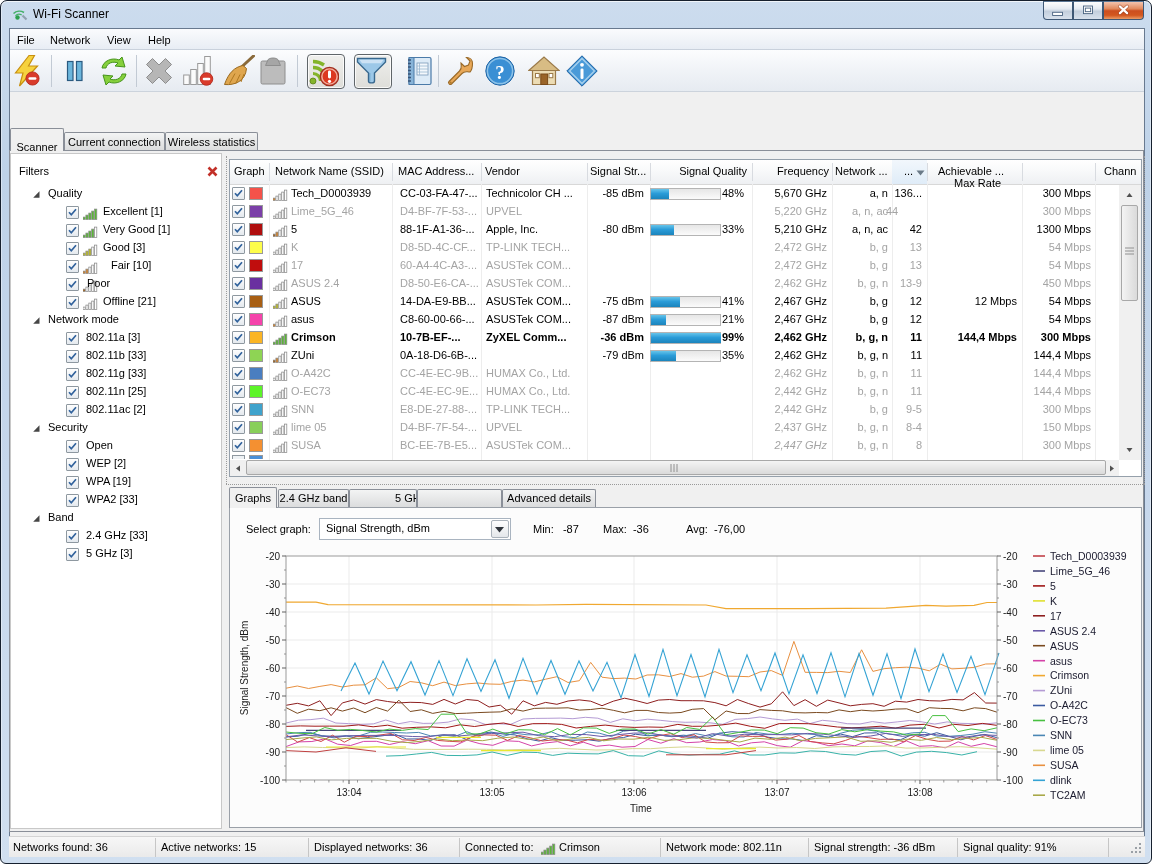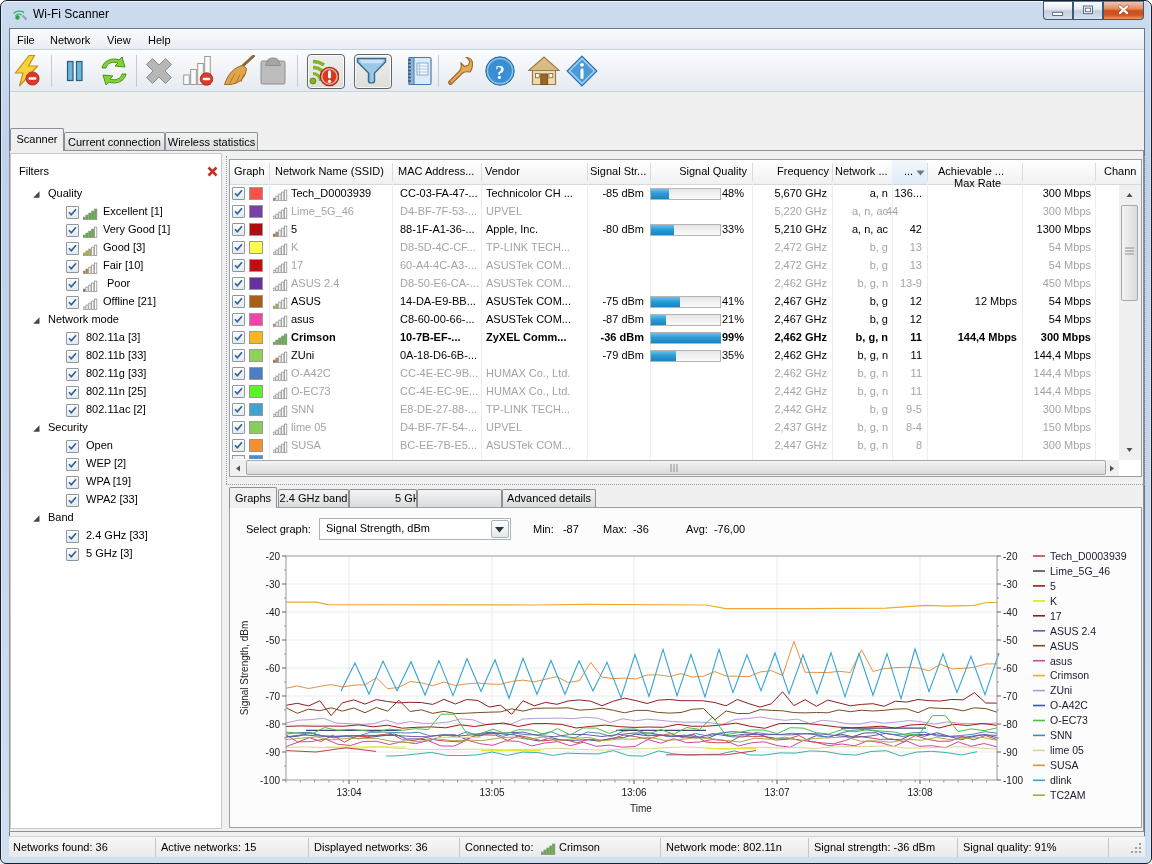--- a/index.html
+++ b/index.html
@@ -154,21 +154,21 @@
       </svg>
       <svg class="tico" style="left:556px;top:5px" width="32" height="32" viewBox="0 0 32 32">
         <path d="M16 0.8 L31.2 16 L16 31.2 L0.8 16 Z" fill="#4a9ad8" stroke="#1e62a2" stroke-width="1"></path>
 <path d="M16 3.6 L28.4 16 L16 28.4 L3.6 16 Z" fill="none" stroke="#a8d0ec" stroke-width="1.4"></path>
 <rect x="14.5" y="13.5" width="3" height="10.5" rx="1.3" fill="#fff"></rect>
         <circle cx="16" cy="9.8" r="1.9" fill="#fff"></circle>
       </svg>
     </div>
 
 <div class="tab act" style="left:9px;top:127px;width:54px;height:23px;">
-      <div style="margin-top:4px">Scanner</div>
+      <div style="margin-top:12px">Scanner</div>
     </div>
 <div class="tab" style="left:63px;top:131px;width:101px;height:19px;">
       <div style="margin-top:3px">Current connection</div>
     </div>
 <div class="tab" style="left:164px;top:131px;width:93px;height:19px;">
       <div style="margin-top:3px">Wireless statistics</div>
     </div>
 <div id="page"></div>
 
 <div id="fpanel">
@@ -220,33 +220,33 @@
       <svg style="position:absolute;left:55px;top:106px" width="13" height="13" viewBox="0 0 13 13">
         <path d="M3 6.2 L5.3 8.8 L10 3.2" stroke="#31629c" stroke-width="1.7" fill="none"></path>
       </svg>
       <svg style="position:absolute;left:72px;top:108px" width="15" height="12" viewBox="0 0 15 12">
         <rect x="0.0" y="9.1" width="2.2" height="2.4" fill="#d88428" stroke="#8a8a8a" stroke-width="0.75"></rect>
         <rect x="2.9" y="7.1" width="2.2" height="4.4" fill="#d88428" stroke="#8a8a8a" stroke-width="0.75"></rect>
         <rect x="5.8" y="5.1" width="2.2" height="6.4" fill="#ffffff" stroke="#8a8a8a" stroke-width="0.75"></rect>
         <rect x="8.7" y="3.1" width="2.2" height="8.4" fill="#ffffff" stroke="#8a8a8a" stroke-width="0.75"></rect>
         <rect x="11.6" y="1.1" width="2.2" height="10.4" fill="#ffffff" stroke="#8a8a8a" stroke-width="0.75"></rect>
       </svg>
-      <div class="abs" style="left:92px;top:105px;">Fair [10]</div>
+      <div class="abs" style="left:100px;top:105px;">Fair [10]</div>
       <div style="position:absolute;left:55px;top:124px;width:13px;height:13px;border:1px solid #8e98a0;background:linear-gradient(180deg,#fefefe,#e4e9ee);border-radius:1px;"></div>
       <svg style="position:absolute;left:55px;top:124px" width="13" height="13" viewBox="0 0 13 13">
         <path d="M3 6.2 L5.3 8.8 L10 3.2" stroke="#31629c" stroke-width="1.7" fill="none"></path>
       </svg>
       <svg style="position:absolute;left:72px;top:126px" width="15" height="12" viewBox="0 0 15 12">
         <rect x="0.0" y="9.1" width="2.2" height="2.4" fill="#a06018" stroke="#8a8a8a" stroke-width="0.75"></rect>
         <rect x="2.9" y="7.1" width="2.2" height="4.4" fill="#ffffff" stroke="#8a8a8a" stroke-width="0.75"></rect>
         <rect x="5.8" y="5.1" width="2.2" height="6.4" fill="#ffffff" stroke="#8a8a8a" stroke-width="0.75"></rect>
         <rect x="8.7" y="3.1" width="2.2" height="8.4" fill="#ffffff" stroke="#8a8a8a" stroke-width="0.75"></rect>
         <rect x="11.6" y="1.1" width="2.2" height="10.4" fill="#ffffff" stroke="#8a8a8a" stroke-width="0.75"></rect>
       </svg>
-      <div class="abs" style="left:96px;top:123px;text-align:center;">Poor</div>
+      <div class="abs" style="left:76px;top:123px;text-align:center;">Poor</div>
       <div style="position:absolute;left:55px;top:142px;width:13px;height:13px;border:1px solid #8e98a0;background:linear-gradient(180deg,#fefefe,#e4e9ee);border-radius:1px;"></div>
       <svg style="position:absolute;left:55px;top:142px" width="13" height="13" viewBox="0 0 13 13">
         <path d="M3 6.2 L5.3 8.8 L10 3.2" stroke="#31629c" stroke-width="1.7" fill="none"></path>
       </svg>
       <svg style="position:absolute;left:72px;top:144px" width="15" height="12" viewBox="0 0 15 12">
         <rect x="0.0" y="9.1" width="2.2" height="2.4" fill="#ffffff" stroke="#8a8a8a" stroke-width="0.75"></rect>
         <rect x="2.9" y="7.1" width="2.2" height="4.4" fill="#ffffff" stroke="#8a8a8a" stroke-width="0.75"></rect>
         <rect x="5.8" y="5.1" width="2.2" height="6.4" fill="#ffffff" stroke="#8a8a8a" stroke-width="0.75"></rect>
         <rect x="8.7" y="3.1" width="2.2" height="8.4" fill="#ffffff" stroke="#8a8a8a" stroke-width="0.75"></rect>
         <rect x="11.6" y="1.1" width="2.2" height="10.4" fill="#ffffff" stroke="#8a8a8a" stroke-width="0.75"></rect>
@@ -695,21 +695,21 @@
         <svg style="position:absolute;left:43px;top:4px" width="15" height="12" viewBox="0 0 15 12">
           <rect x="0.0" y="9.1" width="2.2" height="2.4" fill="#ffffff" stroke="#8a8a8a" stroke-width="0.75"></rect>
           <rect x="2.9" y="7.1" width="2.2" height="4.4" fill="#ffffff" stroke="#8a8a8a" stroke-width="0.75"></rect>
           <rect x="5.8" y="5.1" width="2.2" height="6.4" fill="#ffffff" stroke="#8a8a8a" stroke-width="0.75"></rect>
           <rect x="8.7" y="3.1" width="2.2" height="8.4" fill="#ffffff" stroke="#8a8a8a" stroke-width="0.75"></rect>
           <rect x="11.6" y="1.1" width="2.2" height="10.4" fill="#ffffff" stroke="#8a8a8a" stroke-width="0.75"></rect>
         </svg>
         <div class="c" style="left:61px;">SUSA</div>
         <div class="c" style="left:170px;">BC-EE-7B-E5...</div>
         <div class="c" style="left:256px;">ASUSTek COM...</div>
-        <div class="c" style="left:517px;width:80px;text-align:right;">2,447 GHz</div>
+        <div class="c" style="left:517px;width:80px;text-align:right;font-style:italic;">2,447 GHz</div>
         <div class="c" style="left:578px;width:80px;text-align:right;">b, g, n</div>
         <div class="c" style="left:632px;width:60px;text-align:right;">8</div>
         <div class="c" style="left:761px;width:100px;text-align:right;">300 Mbps</div>
       </div>
       <div class="abs" style="left:2px;top:295px;width:13px;height:4px;border:1px solid #8e98a0;border-bottom:none;background:#eef2f5;"></div>
       <div class="abs" style="left:19px;top:295px;width:14px;height:4px;background:#4a90d8;border:1px solid #999;border-bottom:none;"></div>
       <div class="abs" style="left:0;top:300px;width:889px;height:16px;background:#f0f0f0;">
 <svg class="abs" style="left:5px;top:5px" width="6" height="7" viewBox="0 0 6 7">
           <path d="M5 0.5 L1 3.5 L5 6.5 Z" fill="#505050"></path>
         </svg>

